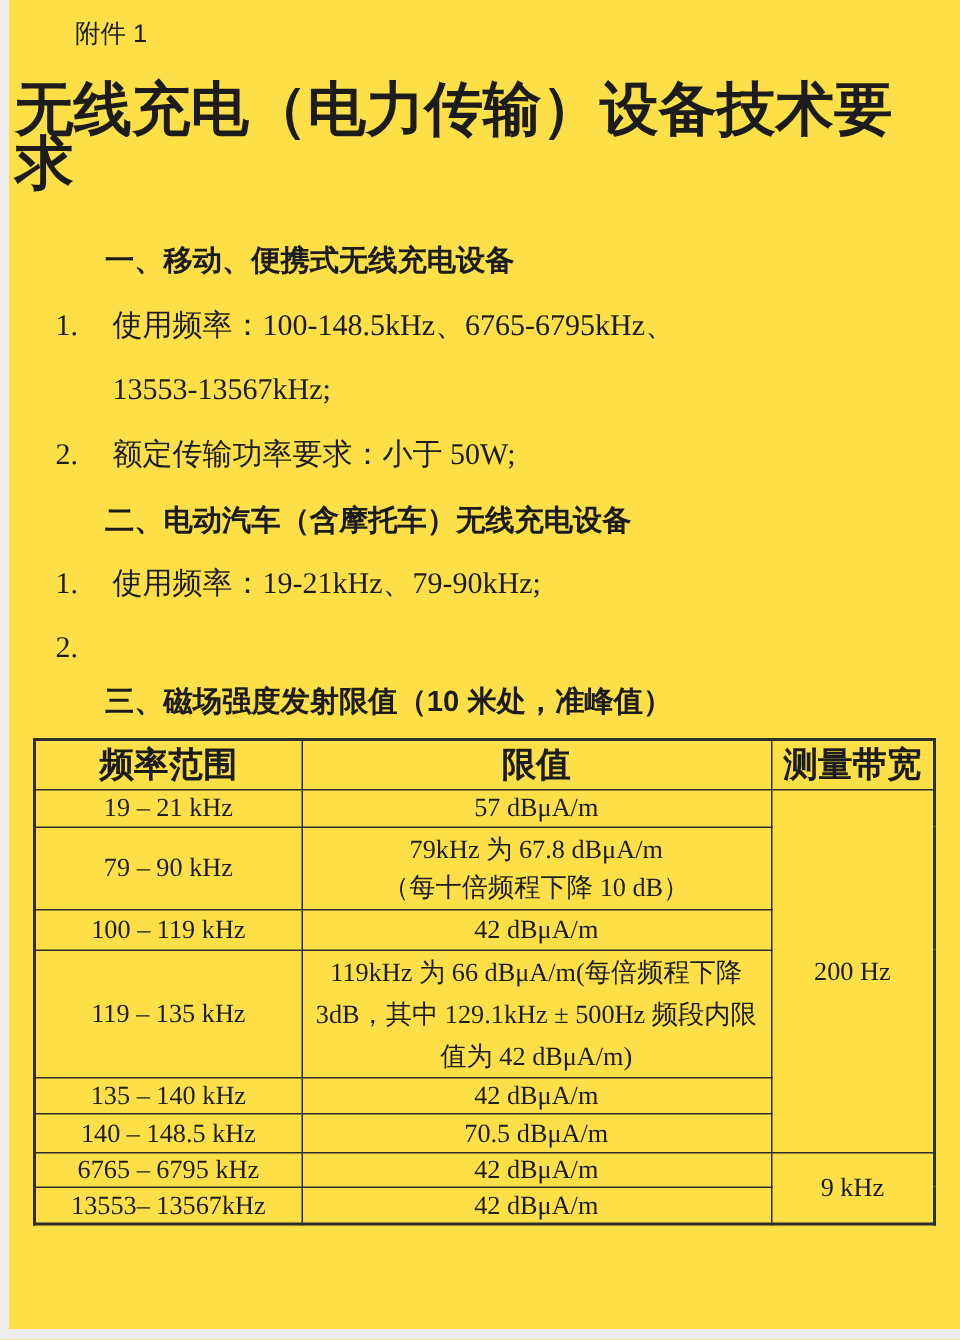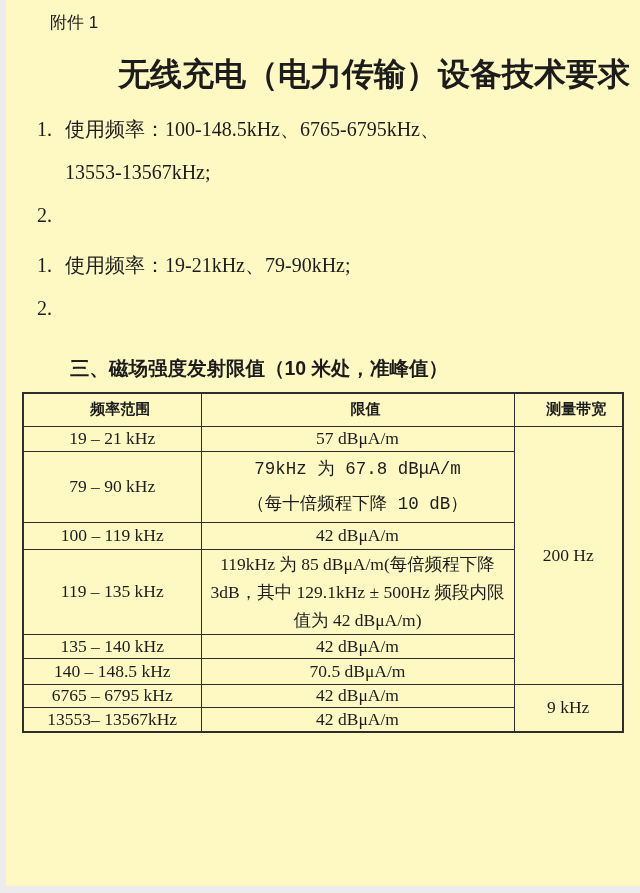--- a/index.html
+++ b/index.html
@@ -4,21 +4,21 @@
 <style>
   html, body { margin: 0; padding: 0; }
   body {
     width: 640px; height: 893px;
     background: #f4f4f4;
     font-family: "Liberation Serif", "DejaVu Serif", serif;
   }
   .page {
     position: relative;
     width: 640px; height: 893px;
-    background: #fef9c3;
+    background: #fde047;
     color: #1c1c1c;
     overflow: hidden;
   }
   .scan-edge-left {
     position: absolute; left: 0; top: 0;
     width: 6px; height: 100%;
     background: #ececec;
   }
   .scan-edge-bottom {
     position: absolute; left: 0; bottom: 0;
@@ -27,96 +27,98 @@
   }
   .attachment {
     margin: 12px 0 0 50px;
     font-family: "Liberation Sans", "DejaVu Sans", sans-serif;
     font-weight: 500;
     font-size: 17px;
     line-height: 22px;
   }
   .title {
     margin: 22px 10px 16px 10px;
-    text-align: right;
-    font-size: 32px;
+    text-align: left;
+    font-size: 39px;
     font-weight: 700;
     line-height: 36px;
     font-family: "Liberation Serif", "DejaVu Serif", serif;
   }
   .sec-heading {
     margin: 0 0 0 70px;
     font-family: "Liberation Sans", "DejaVu Sans", sans-serif;
     font-weight: 700;
     font-size: 19.5px;
     line-height: 28px;
   }
   .sec-heading.first { margin-top: 32px; }
   .sec-heading.second { margin-top: 8px; }
-  .sec-heading.third { margin-top: 24px; }
+  .sec-heading.third { margin-top: 0; }
   .body-list { margin: 8px 0 0 37px; }
   .body-list.sec2 { margin-top: 7px; }
   .list-item {
     display: flex;
     font-size: 20px;
     line-height: 43px;
   }
   .item-num { flex: none; width: 28px; }
-  .item-text { white-space: pre-line; }
+  .item-text { white-space: pre-line; margin-left: 10px; }
   .limits-table {
     border-collapse: collapse;
     table-layout: fixed;
     width: 600px;
     margin: 10px 0 0 22px;
     font-size: 17.5px;
     color: #1c1c1c;
   }
   .limits-table td, .limits-table th {
     border: 1.6px solid #2e2e2e;
     padding: 0 4px;
     text-align: center;
     vertical-align: middle;
     overflow: hidden;
   }
   .limits-table { border: 2px solid #2e2e2e; }
   .limits-table th {
     font-family: "Liberation Sans", "DejaVu Sans", sans-serif;
     font-weight: 700;
-    font-size: 15px;
-    padding-left: 20px;
+    font-size: 23px;
   }
-  .limit-2line { line-height: 35px; white-space: pre-line; font-family: Liberation Mono, monospace; }
+  .limit-2line { line-height: 25px; white-space: pre-line; }
   .limit-long {
     text-align: justify;
     line-height: 28px;
     padding: 0 7px;
   }
 </style>
 </head>
 <body>
 
 <div class="page">
   <div class="scan-edge-left"></div>
   <div class="scan-edge-bottom"></div>
 
   <div class="attachment">附件 1</div>
 
   <h1 class="title">无线充电（电力传输）设备技术要求</h1>
 
+  <h2 class="sec-heading first">一、移动、便携式无线充电设备</h2>
   <div class="body-list">
     <div class="list-item">
       <span class="item-num">1.</span>
       <span class="item-text">使用频率：100-148.5kHz、6765-6795kHz、
 13553-13567kHz;</span>
     </div>
     <div class="list-item">
       <span class="item-num">2.</span>
+      <span class="item-text">额定传输功率要求：小于 50W;</span>
     </div>
   </div>
 
+  <h2 class="sec-heading second">二、电动汽车（含摩托车）无线充电设备</h2>
   <div class="body-list sec2">
     <div class="list-item">
       <span class="item-num">1.</span>
       <span class="item-text">使用频率：19-21kHz、79-90kHz;</span>
     </div>
     <div class="list-item">
       <span class="item-num">2.</span>
     </div>
   </div>
 
@@ -145,21 +147,21 @@
         <td>79 – 90 kHz</td>
         <td class="limit-2line">79kHz 为 67.8 dBμA/m
 （每十倍频程下降 10 dB）</td>
       </tr>
       <tr style="height:27px">
         <td>100 – 119 kHz</td>
         <td>42 dBμA/m</td>
       </tr>
       <tr style="height:85px">
         <td>119 – 135 kHz</td>
-        <td class="limit-long">119kHz 为 85 dBμA/m(每倍频程下降 3dB，其中 129.1kHz ± 500Hz 频段内限值为 42 dBμA/m)</td>
+        <td class="limit-long">119kHz 为 66 dBμA/m(每倍频程下降 3dB，其中 129.1kHz ± 500Hz 频段内限值为 42 dBμA/m)</td>
       </tr>
       <tr style="height:24px">
         <td>135 – 140 kHz</td>
         <td>42 dBμA/m</td>
       </tr>
       <tr style="height:26px">
         <td>140 – 148.5 kHz</td>
         <td>70.5 dBμA/m</td>
       </tr>
       <tr style="height:23px">

